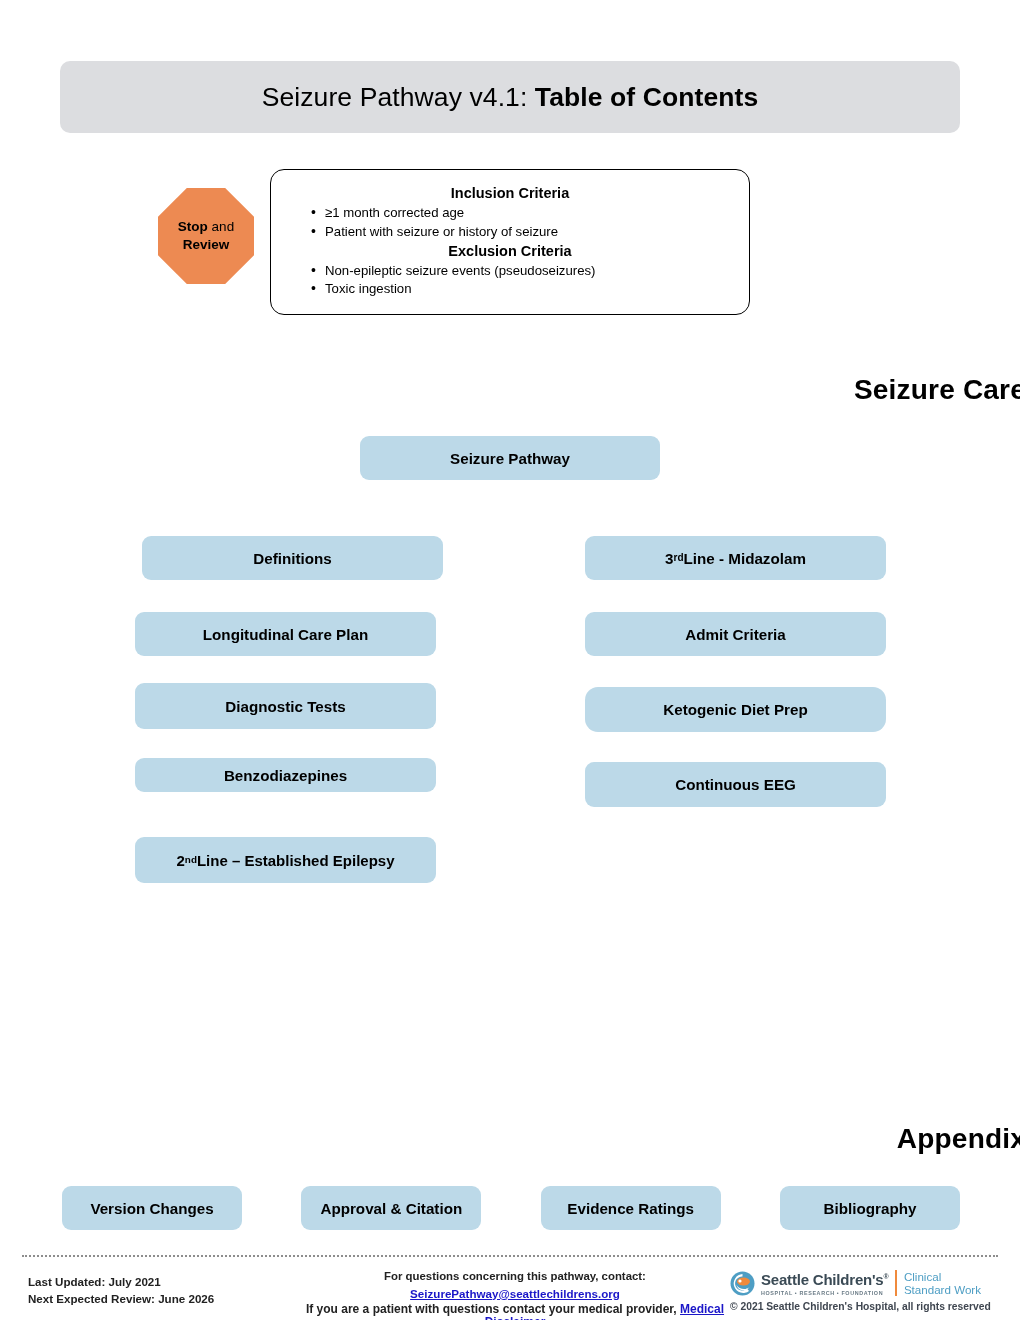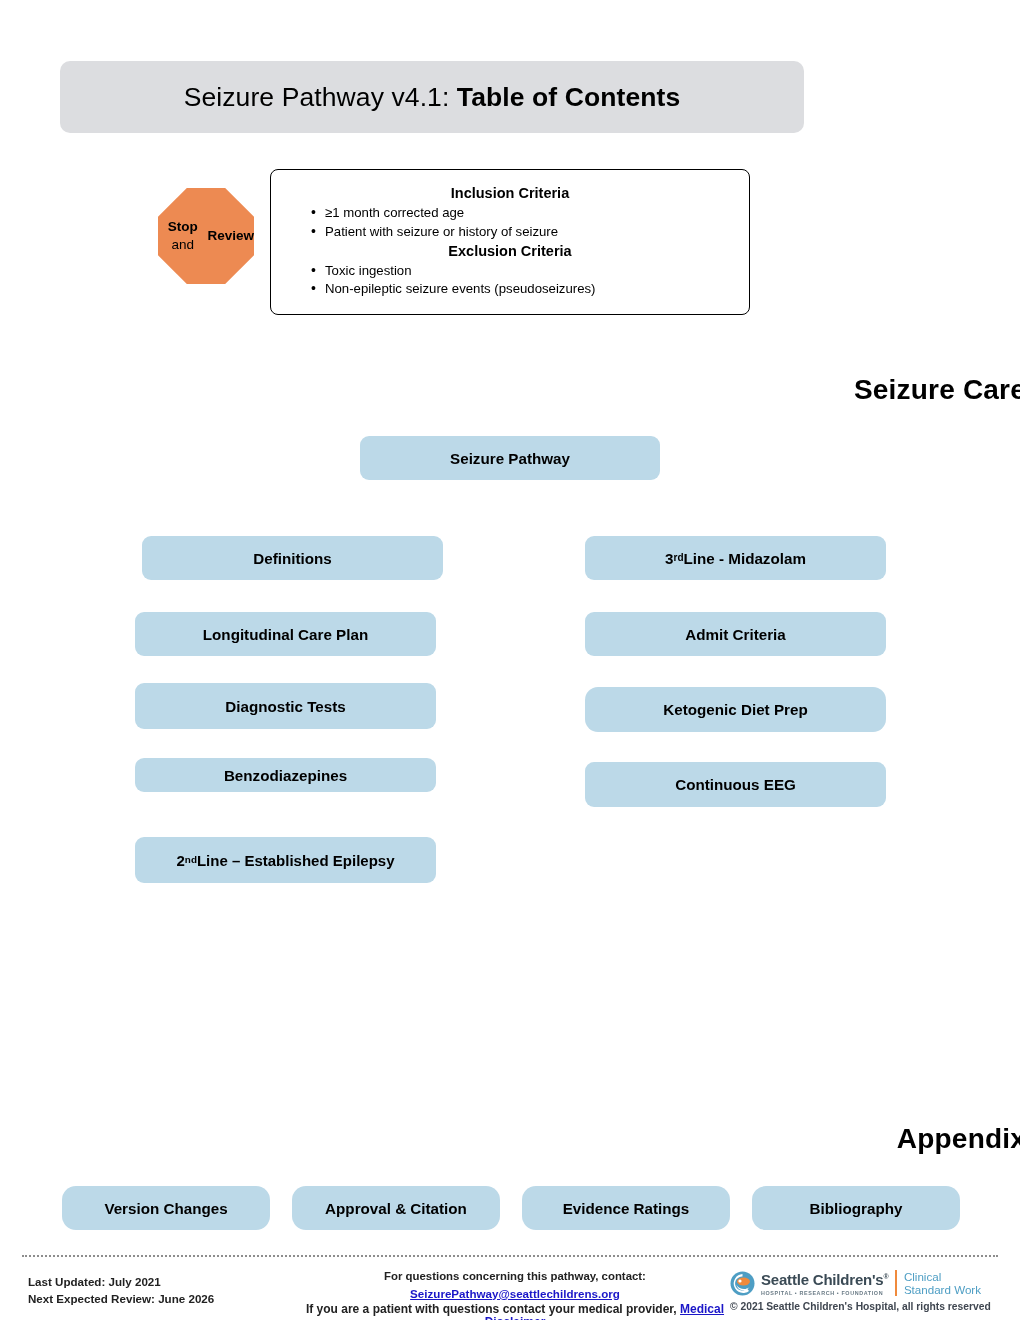--- a/index.html
+++ b/index.html
@@ -14,21 +14,21 @@
     font-family: "Liberation Sans", sans-serif;
     color: #000000;
     overflow: hidden;
   }
 
   
   #title-bar {
     position: absolute;
     left: 60px;
     top: 61px;
-    width: 744px;
+    width: 900px;
     height: 72px;
     background: #dcdde0;
     border-radius: 10px;
     display: flex;
     align-items: center;
     justify-content: center;
   }
   #title-text {
     font-size: 26.5px;
     letter-spacing: 0.1px;
@@ -40,38 +40,38 @@
   
   #octagon {
     position: absolute;
     left: 158px;
     top: 188px;
     width: 96px;
     height: 96px;
     background: #ed8a52;
     clip-path: polygon(30% 0%, 70% 0%, 100% 30%, 100% 70%, 70% 100%, 30% 100%, 0% 70%, 0% 30%);
     display: flex;
-    flex-direction: row;
+    flex-direction: column;
     align-items: center;
     justify-content: center;
     font-size: 13.5px;
     line-height: 18px;
     text-align: center;
   }
   #octagon .bold { font-weight: bold; }
 
   
   #criteria-box {
     position: absolute;
     left: 270px;
     top: 169px;
     width: 480px;
     height: 146px;
     border: 1.6px solid #000;
-    border-radius: 8px;
+    border-radius: 14px;
     background: #fff;
     box-sizing: border-box;
     padding: 14px 18px 26px 18px;
   }
   .crit-head {
     text-align: center;
     font-weight: bold;
     font-size: 14.5px;
     line-height: 19px;
     margin: 0 0 1px 0;
@@ -148,24 +148,24 @@
     position: absolute;
     left: 62px;
     top: 1186px;
     width: 898px;
     height: 44px;
     display: flex;
     justify-content: space-between;
   }
   .appendix-pill {
     position: relative;
-    width: 208px;
+    width: 180px;
     height: 44px;
     background: #bcd9e8;
-    border-radius: 14px;
+    border-radius: 9px;
     display: flex;
     align-items: center;
     justify-content: center;
     font-weight: bold;
     font-size: 15.2px;
     cursor: pointer;
     white-space: nowrap;
   }
 
   
@@ -307,22 +307,22 @@
 </div>
 
 <div id="criteria-box">
   <div class="crit-head">Inclusion Criteria</div>
   <ul class="crit-list">
     <li>≥1 month corrected age</li>
     <li>Patient with seizure or history of seizure</li>
   </ul>
   <div class="crit-head">Exclusion Criteria</div>
   <ul class="crit-list">
+    <li>Non-epileptic seizure events (pseudoseizures)</li>
     <li>Toxic ingestion</li>
-    <li>Non-epileptic seizure events (pseudoseizures)</li>
   </ul>
 </div>
 
 <div class="section-heading" id="heading-seizure-care">Seizure Care</div>
 
 <div class="pill" id="btn-seizure-pathway">Seizure Pathway</div>
 
 <div class="pill" id="btn-definitions">Definitions</div>
 <div class="pill" id="btn-longitudinal">Longitudinal Care Plan</div>
 <div class="pill" id="btn-diagnostic">Diagnostic Tests</div>

